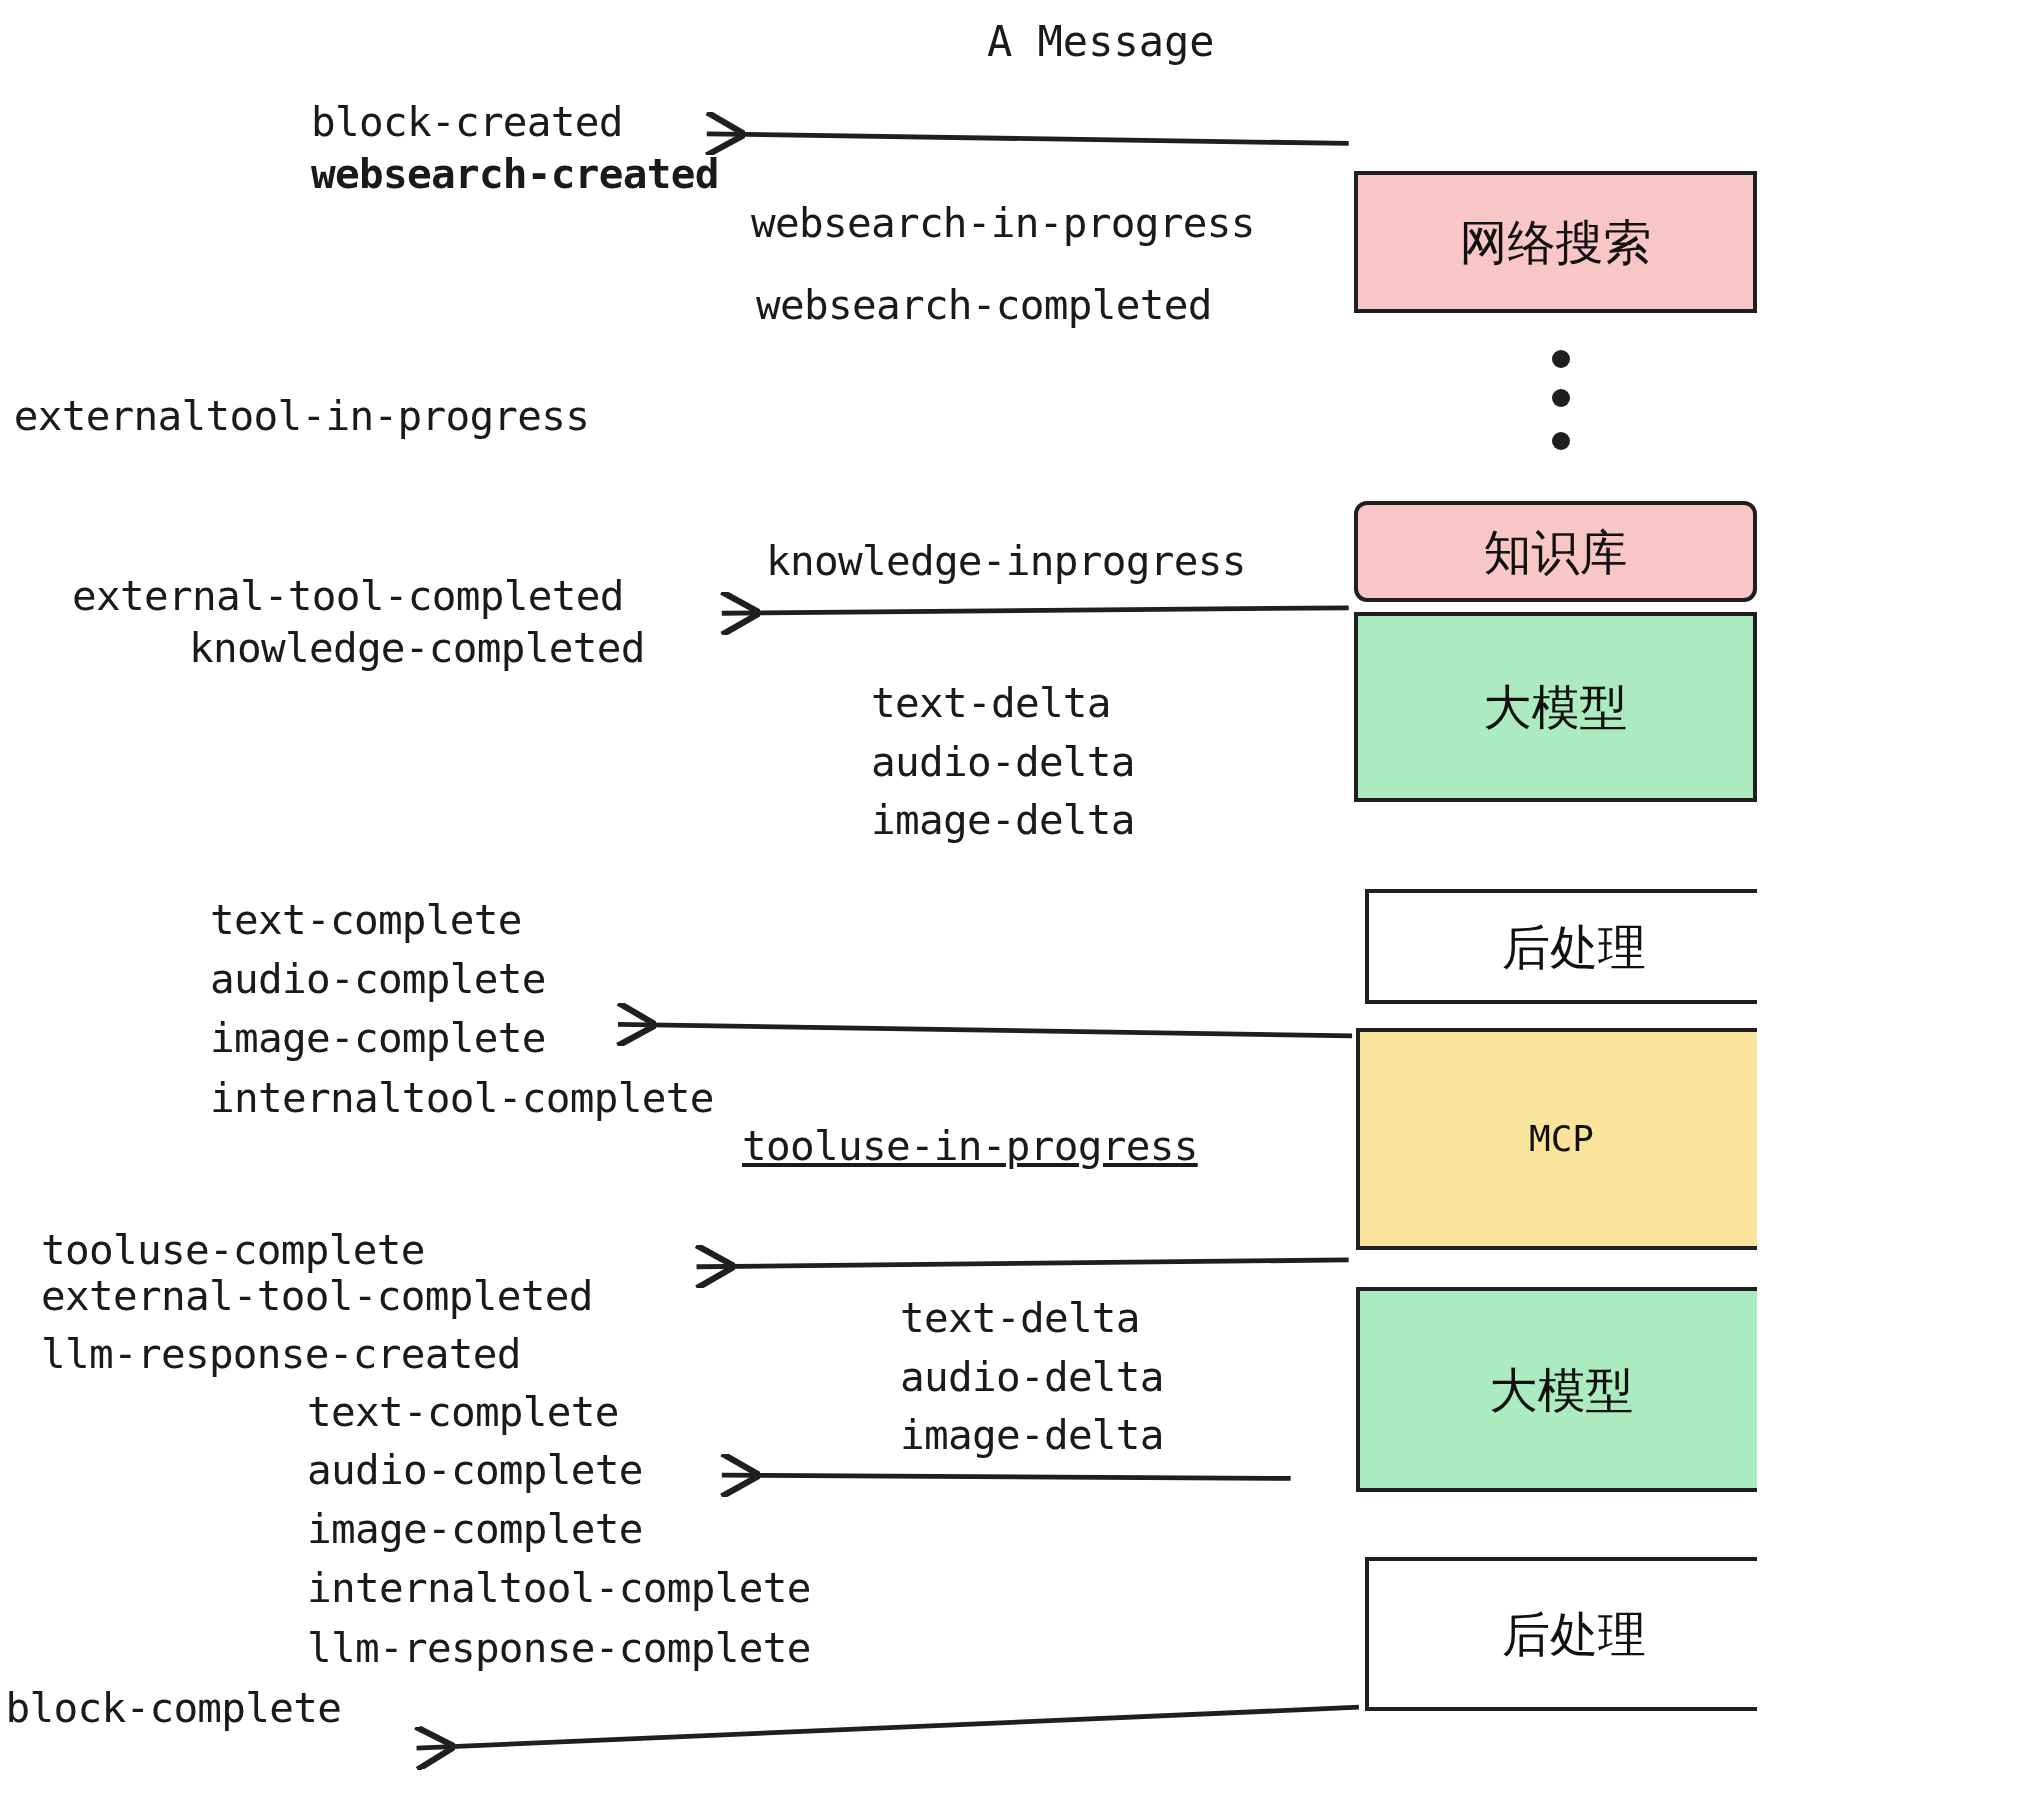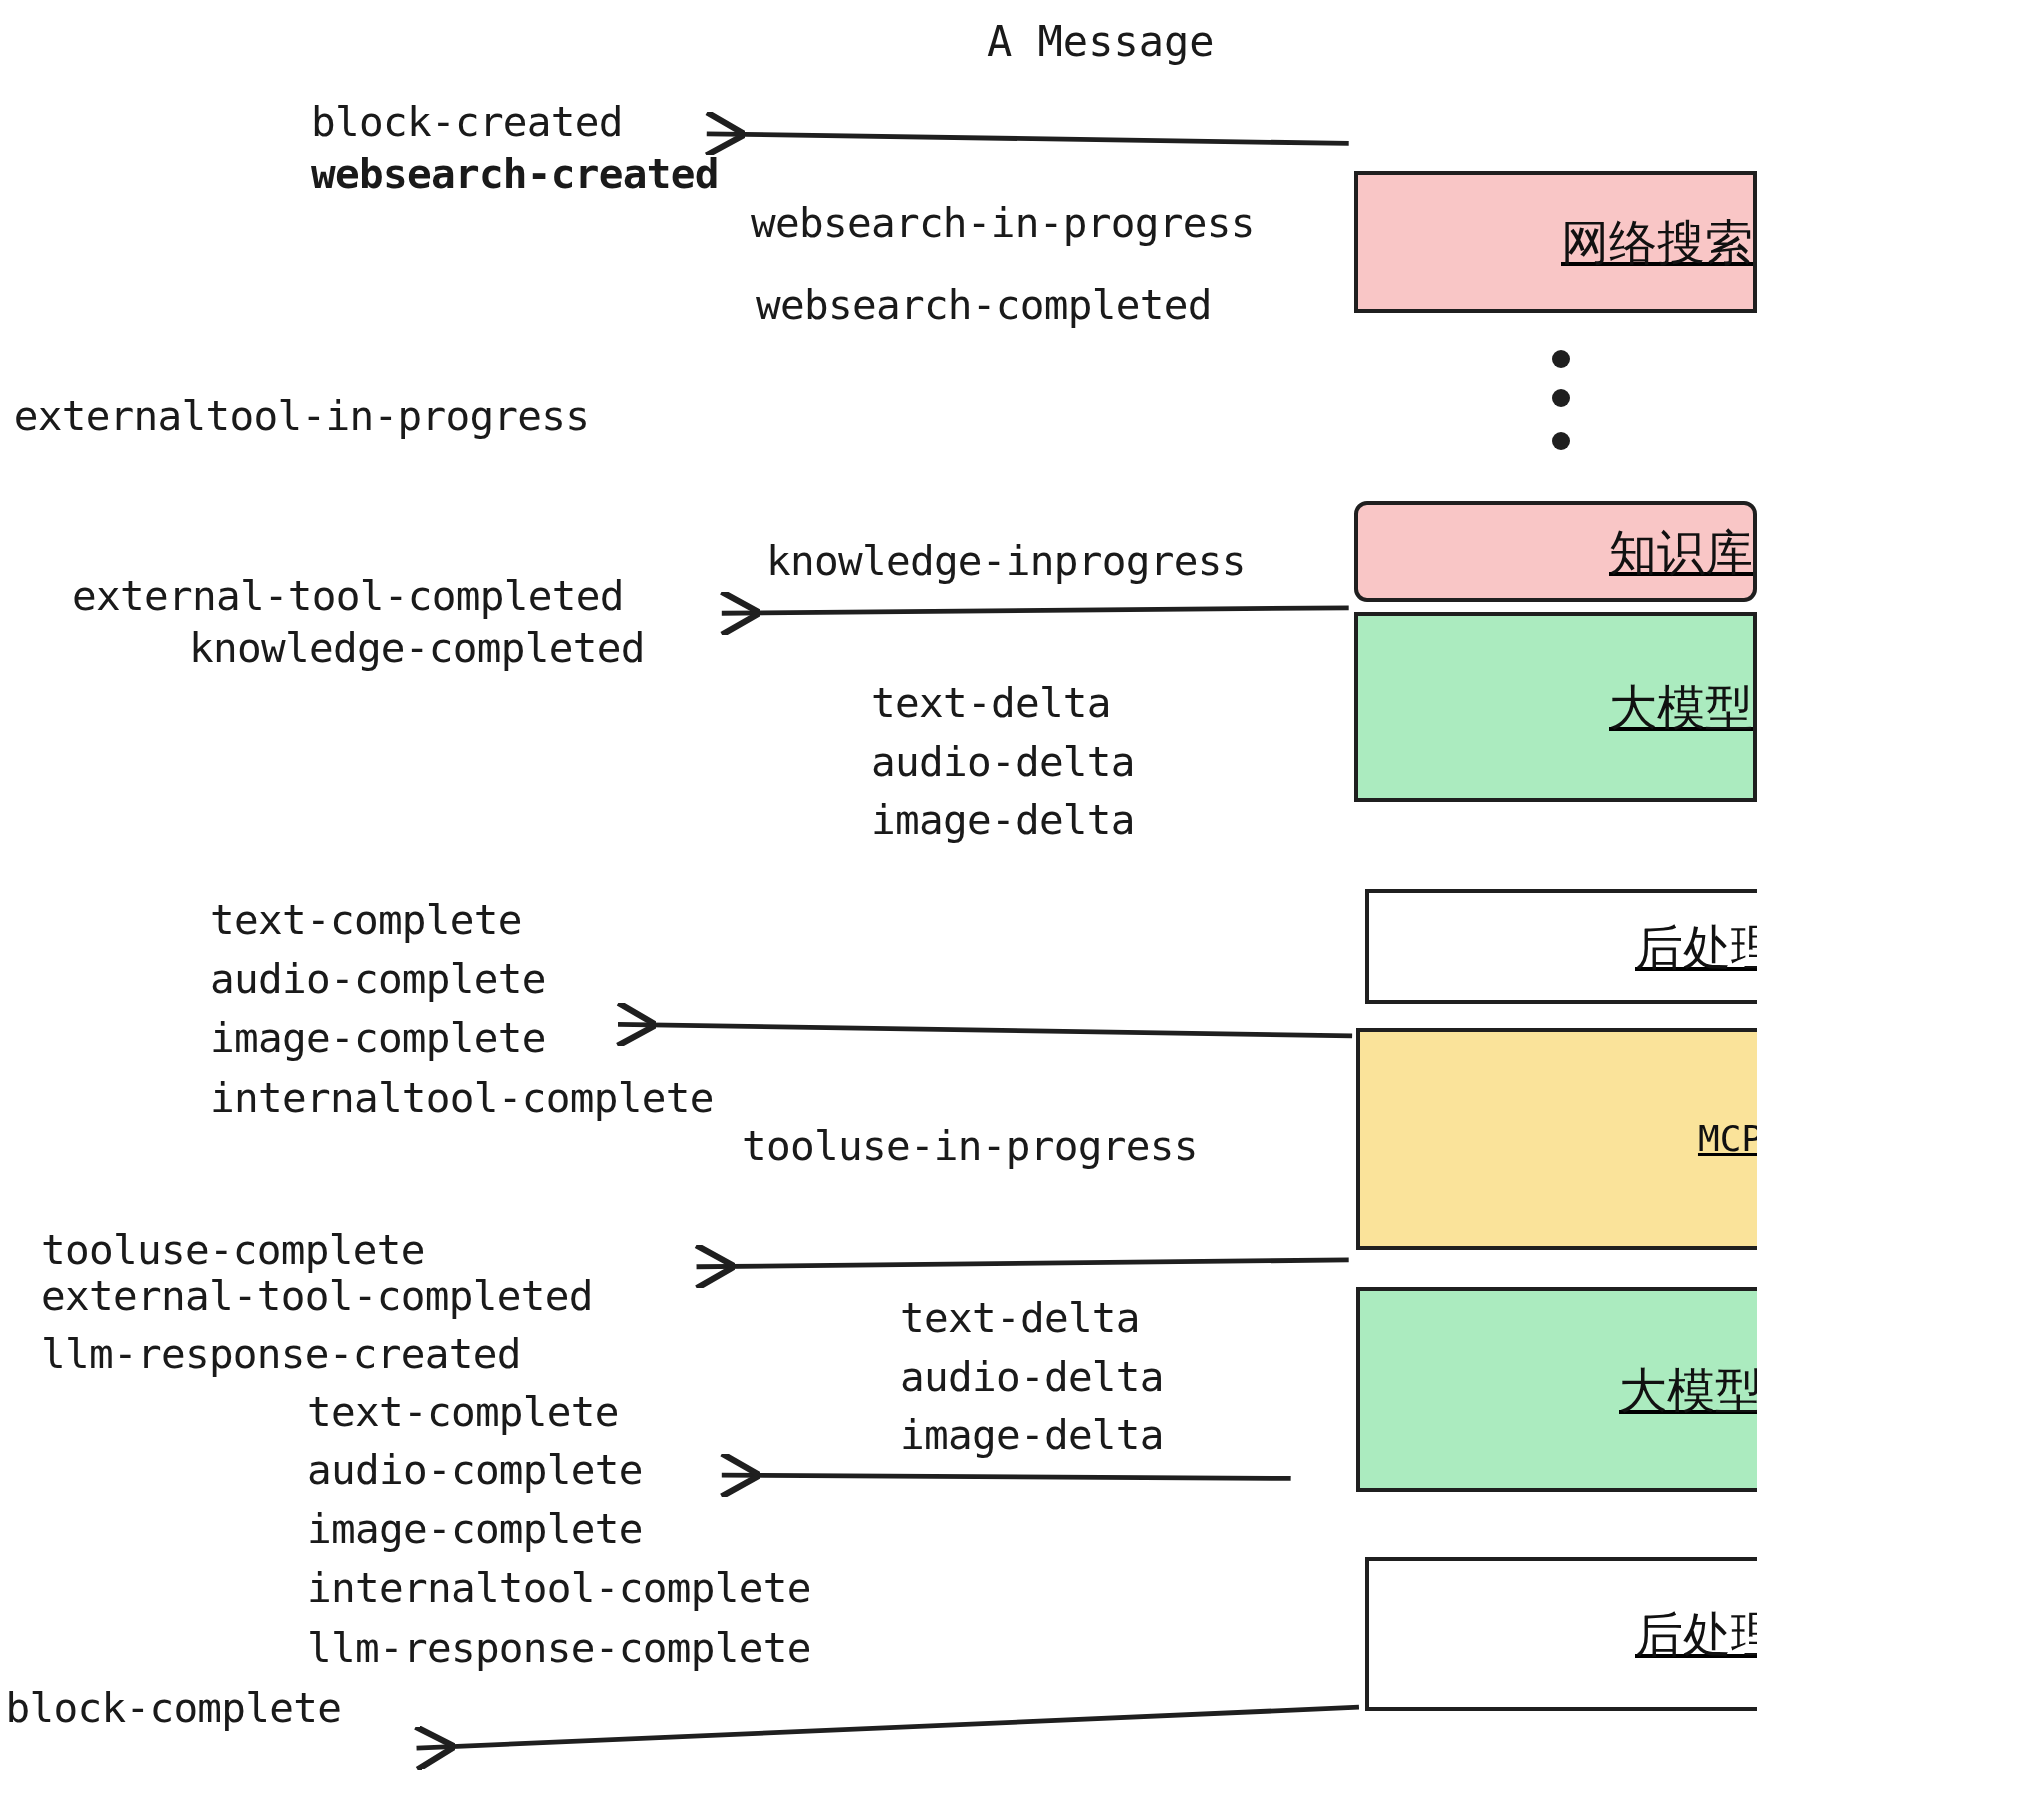--- a/index.html
+++ b/index.html
@@ -1,20 +1,20 @@
 <!DOCTYPE html>
 <html style="font-size:11px"><head>
 <meta charset="utf-8">
 <style>
   html,body{margin:0;padding:0;background:#fff;}
   body{font-family:"DejaVu Sans Mono", monospace;}
   #stage{position:relative;width:1757px;height:1796px;background:#fff;overflow:hidden;}
   .lbl{position:absolute;white-space:pre;color:#1a1a1a;font-family:"DejaVu Sans Mono","Liberation Mono",monospace;font-size:41px;line-height:1;letter-spacing:-0.7px;}
   .title{position:absolute;white-space:pre;color:#1a1a1a;font-family:"DejaVu Sans Mono","Liberation Mono",monospace;font-size:42px;line-height:1;}
-  .box{position:absolute;box-sizing:border-box;border:4.1px solid #1f1f1f;display:flex;align-items:center;justify-content:flex-end;text-decoration:underline;}
+  .box{position:absolute;box-sizing:border-box;border:4.1px solid #1f1f1f;display:flex;align-items:center;justify-content:center;}
   .box span{font-family:"DejaVu Sans","Liberation Sans",sans-serif;font-size:48px;color:#111;line-height:1;}
   .box.mcp span{font-family:"DejaVu Sans Mono","Liberation Mono",monospace;font-size:36px;}
   .cn{position:absolute;white-space:pre;color:#1a1a1a;font-family:"DejaVu Sans","Liberation Sans",sans-serif;font-size:45px;line-height:1;}
   .dot{position:absolute;width:18px;height:18px;border-radius:50%;background:#1f1f1f;}
   svg.overlay{position:absolute;left:0;top:0;width:2035px;height:1796px;pointer-events:none;}
 </style>
 </head>
 <body>
 
 <div id="stage">
@@ -83,21 +83,21 @@
       <div class="lbl" style="left: 766px; top: 541px;">knowledge-inprogress</div>
       <div class="lbl" style="left: 72px; top: 576px;">external-tool-completed</div>
       <div class="lbl" style="left: 189px; top: 628px;">knowledge-completed</div>
       <div class="lbl" style="left: 871px; top: 683px;">text-delta</div>
       <div class="lbl" style="left: 871px; top: 742px;">audio-delta</div>
       <div class="lbl" style="left: 871px; top: 800px;">image-delta</div>
       <div class="lbl" style="left: 210px; top: 900px;">text-complete</div>
       <div class="lbl" style="left: 210px; top: 959px;">audio-complete</div>
       <div class="lbl" style="left: 210px; top: 1018px;">image-complete</div>
       <div class="lbl" style="left: 210px; top: 1078px;">internaltool-complete</div>
-      <div class="lbl" style="left: 742px; top: 1126px;">tooluse-in-progress</div>
+      <div class="lbl" style="left: 742px; top: 1126px; text-decoration: underline;">tooluse-in-progress</div>
       <div class="lbl" style="left: 41px; top: 1218px; margin-top: 12px;">tooluse-complete</div>
       <div class="lbl" style="left: 41px; top: 1276px;">external-tool-completed</div>
       <div class="lbl" style="left: 900px; top: 1298px;">text-delta</div>
       <div class="lbl" style="left: 41px; top: 1334px; text-align: right;">llm-response-created</div>
       <div class="lbl" style="left: 900px; top: 1357px;">audio-delta</div>
       <div class="lbl" style="left: 307px; top: 1392px;">text-complete</div>
       <div class="lbl" style="left: 900px; top: 1415px;">image-delta</div>
       <div class="lbl" style="left: 307px; top: 1450px;">audio-complete</div>
       <div class="lbl" style="left: 307px; top: 1509px;">image-complete</div>
       <div class="lbl" style="left: 307px; top: 1568px;">internaltool-complete</div>

